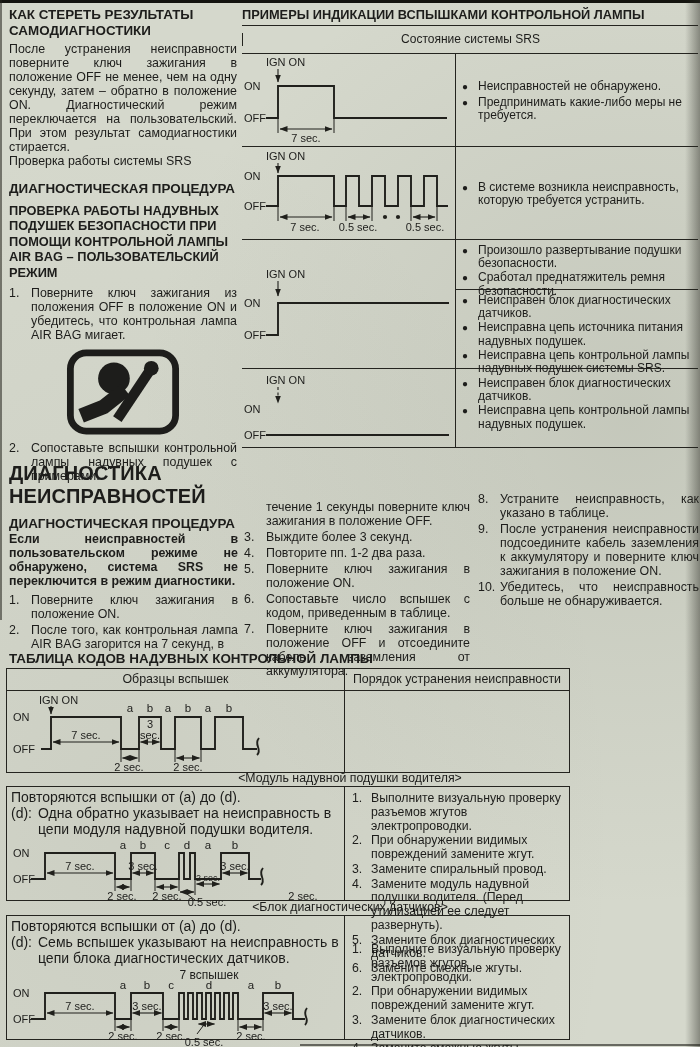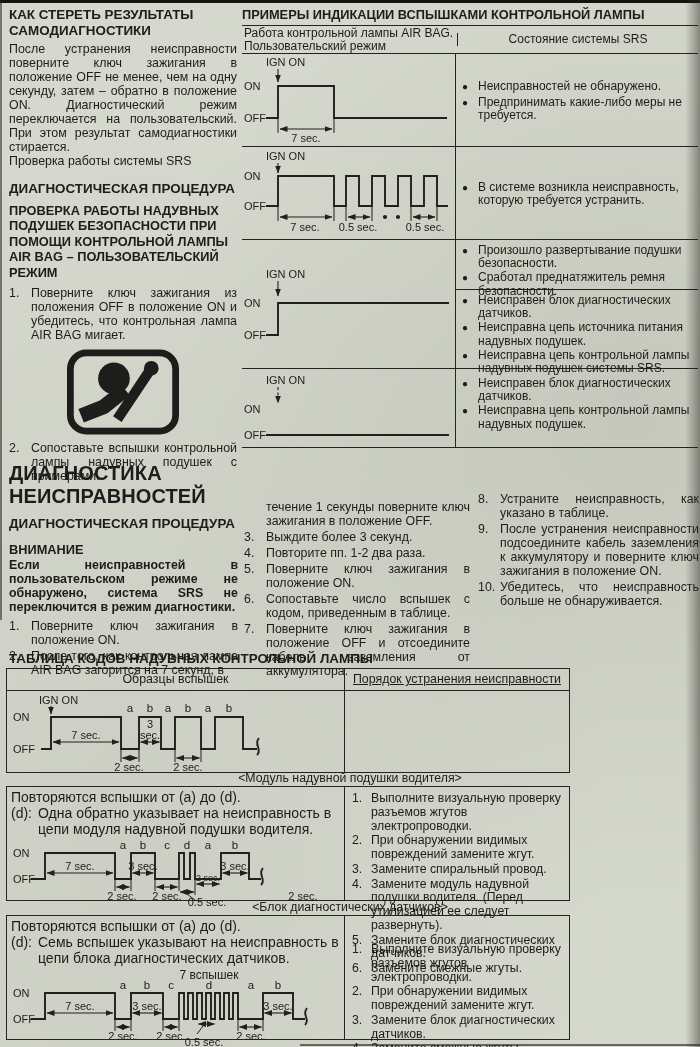--- a/index.html
+++ b/index.html
@@ -118,22 +118,20 @@
     <span class="num">2.</span>
     <span class="txt">Сопоставьте вспышки контрольной лампы надувных подушек с примерами.</span>
   </div>
 </div>
 
 <h3 class="h3 abs" style="left:242px;top:7px;width:456px;">ПРИМЕРЫ ИНДИКАЦИИ ВСПЫШКАМИ КОНТРОЛЬНОЙ ЛАМПЫ</h3>
 
 <div class="ttable">
 
   <div class="trow" style="height:27px;align-items:center;">
-    <div class="tc1 pre" style="font-size:12px;line-height:1.08;padding-left:2px;">Работа контрольной лампы AIR BAG.
-Пользовательский режим</div>
     <div class="tc2 center">Состояние системы SRS</div>
   </div>
 
   <div class="trow" style="height:92px;">
     <div class="tc1">
       <svg class="wf" width="212" height="90" viewBox="0 0 212 90" style="margin-top:1px;">
         <text x="24" y="11">IGN ON</text>
         <line class="dim" x1="36" y1="14" x2="36" y2="27" marker-end="url(#ae)"></line>
         <text x="2" y="35">ON</text>
         <text x="2" y="67">OFF</text>
@@ -246,21 +244,20 @@
           <span class="bt">Неисправна цепь контрольной лампы надувных подушек.</span>
         </div>
     </div>
   </div>
 </div>
 
 <div class="abs" style="left:0;top:462px;width:700px;height:190px;">
   <div class="mcol" style="left:9px;top:0;width:229px;">
     <h2 class="h1">ДИАГНОСТИКА НЕИСПРАВНОСТЕЙ</h2>
     <h3 class="h2" style="margin-top:9px;">ДИАГНОСТИЧЕСКАЯ ПРОЦЕДУРА</h3>
-    <p class="h3" style="margin-top:10px;">ВНИМАНИЕ</p>
     <p class="just b">Если неисправностей в пользовательском режиме не обнаружено, система SRS не переключится в режим диагностики.</p>
     <div class="li" style="margin-top:5px;">
       <span class="num">1.</span>
       <span class="txt">Поверните ключ зажигания в положение ON.</span>
     </div>
     <div class="li">
       <span class="num">2.</span>
       <span class="txt">После того, как контрольная лампа AIR BAG загорится на 7 секунд, в</span>
     </div>
   </div>
@@ -306,21 +303,21 @@
         <span class="txt">Убедитесь, что неисправность больше не обнаруживается.</span>
       </div>
   </div>
 </div>
 
 <h3 class="h2 abs" style="left:9px;top:651px;">ТАБЛИЦА КОДОВ НАДУВНЫХ КОНТРОЛЬНОЙ ЛАМПЫ</h3>
 
 <div class="cbox" style="top:668px;height:105px;">
   <div class="chead">
     <div class="cc1 center">Образцы вспышек</div>
-    <div class="cc2 center" style="display:flex;align-items:center;justify-content:center;text-decoration:underline;">Порядок устранения неисправности</div>
+    <div class="cc2 center" style="display:flex;align-items:center;justify-content:center;">Порядок устранения неисправности</div>
   </div>
   <div class="cbody" style="height:81px;">
     <div class="cc1">
       <svg class="wf" width="336" height="79" viewBox="0 0 336 79">
         <text x="28" y="10">IGN ON</text>
         <line class="dim" x1="40" y1="12" x2="40" y2="20" marker-end="url(#ae)"></line>
         <text class="lt" x="119" y="18">a</text>
         <text class="lt" x="139" y="18">b</text>
         <text class="lt" x="157" y="18">a</text>
         <text class="lt" x="177" y="18">b</text>

